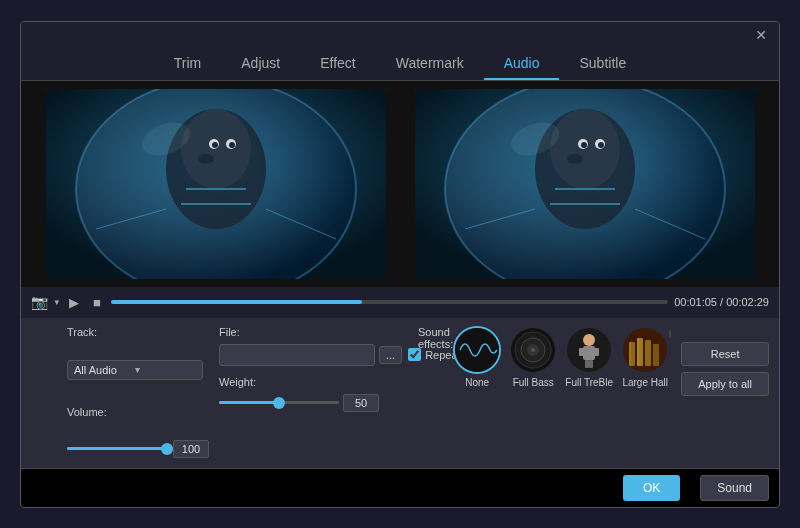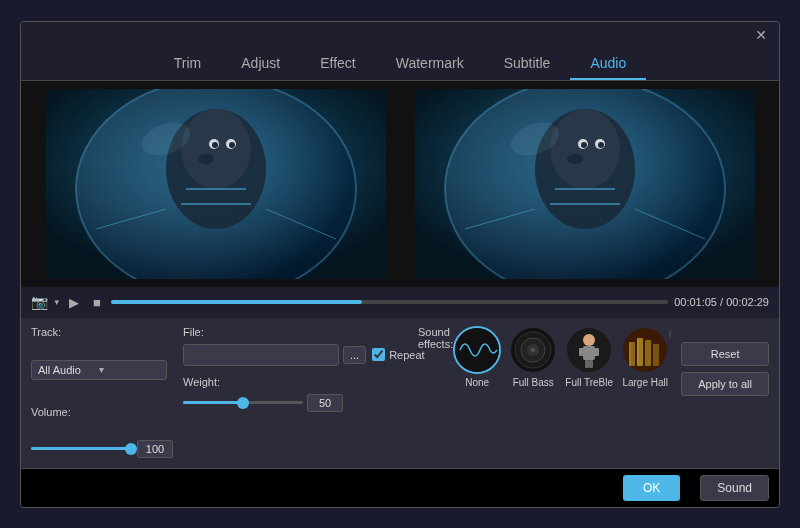--- a/index.html
+++ b/index.html
@@ -118,20 +118,21 @@
       background: #2b2b3a;
       padding: 8px 10px 10px 10px;
       display: flex;
       gap: 10px;
       align-items: flex-start;
     }
     .control-group {
       display: flex;
       flex-direction: column;
       gap: 20px;
+      margin-left: 36px;
     }
     .label {
       color: #ccc;
       font-size: 11px;
       margin-bottom: 2px;
     }
     .track-select {
       display: flex;
       align-items: center;
       background: #3a3a4a;
@@ -335,22 +336,22 @@
 
   <div class="title-bar">
     <button class="close-btn">✕</button>
   </div>
 
   <div class="tabs">
     <div class="tab">Trim</div>
     <div class="tab">Adjust</div>
     <div class="tab">Effect</div>
     <div class="tab">Watermark</div>
+    <div class="tab active">Audio</div>
     <div class="tab">Subtitle</div>
-    <div class="tab active">Audio</div>
   </div>
 
   <div class="preview-area">
 
     <div class="video-panel">
       <div class="video-scene">
         <svg width="340" height="190" viewBox="0 0 340 190" xmlns="http://www.w3.org/2000/svg">
           <defs>
             <radialGradient id="bgGrad" cx="50%" cy="40%" r="60%">
               <stop offset="0%" stop-color="#1a5a7a"></stop>

